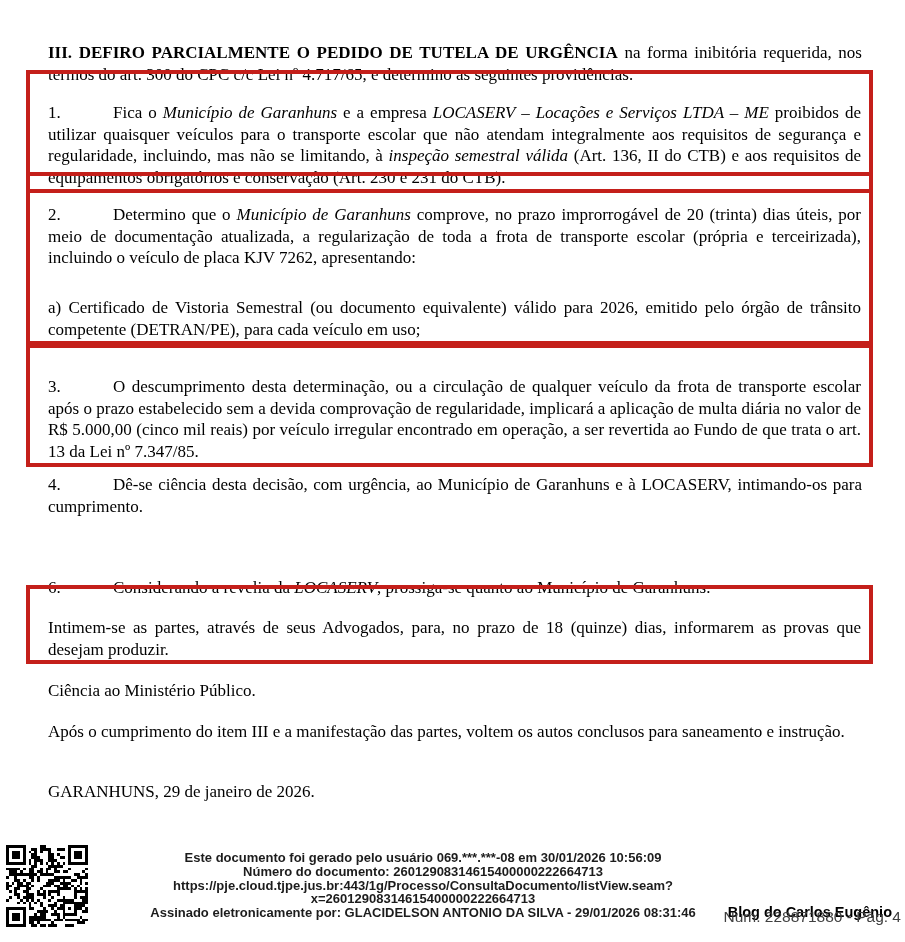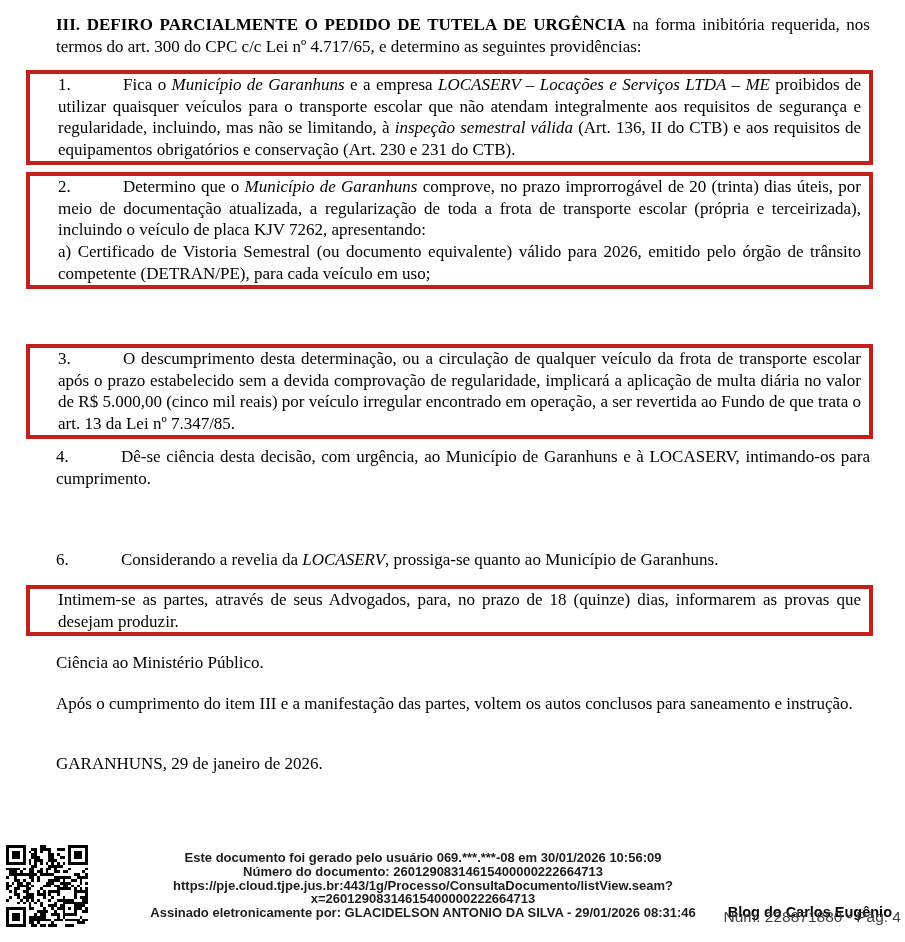--- a/index.html
+++ b/index.html
@@ -10,31 +10,32 @@
     height: 942px;
     background: #ffffff;
     font-family: "Liberation Serif", serif;
     font-size: 17px;
     line-height: 21.7px;
     color: #000000;
     overflow: hidden;
   }
   .para {
     position: absolute;
-    left: 56px;
+    left: 48px;
     width: 814px;
     text-align: justify;
+    margin-top: 28px;
   }
   .hlbox {
     position: absolute;
     left: 26px;
     width: 847px;
     box-sizing: border-box;
     border: 4px solid var(--hl);
-    padding: 0 8px 0 28px;
+    padding: 0 8px 0 18px;
   }
   .hlbox .para { position: static; width: auto; }
   .num { display: inline-block; width: 65px; }
   .b { font-weight: bold; }
   .it { font-style: italic; }
   .footer-text {
     position: absolute;
     left: 103px;
     top: 851px;
     width: 640px;

